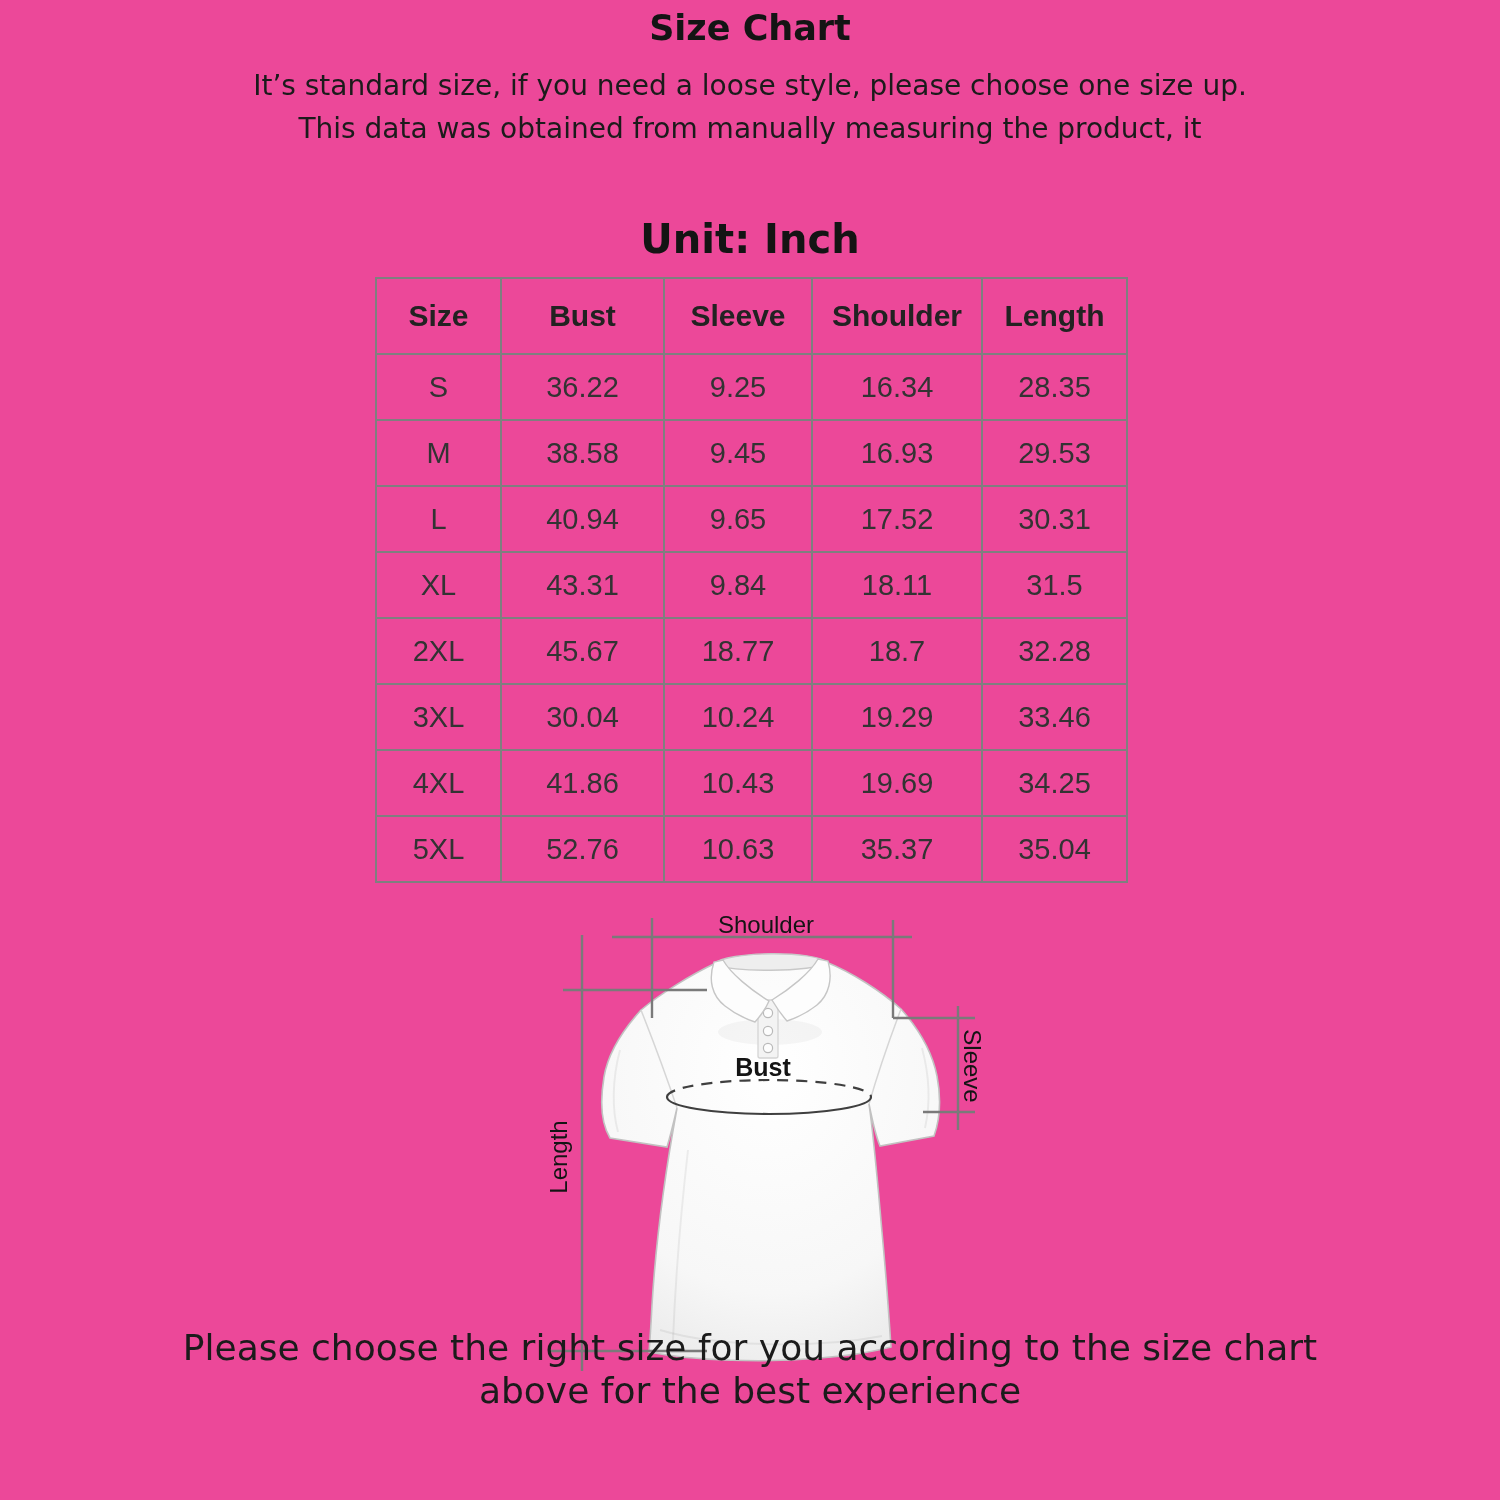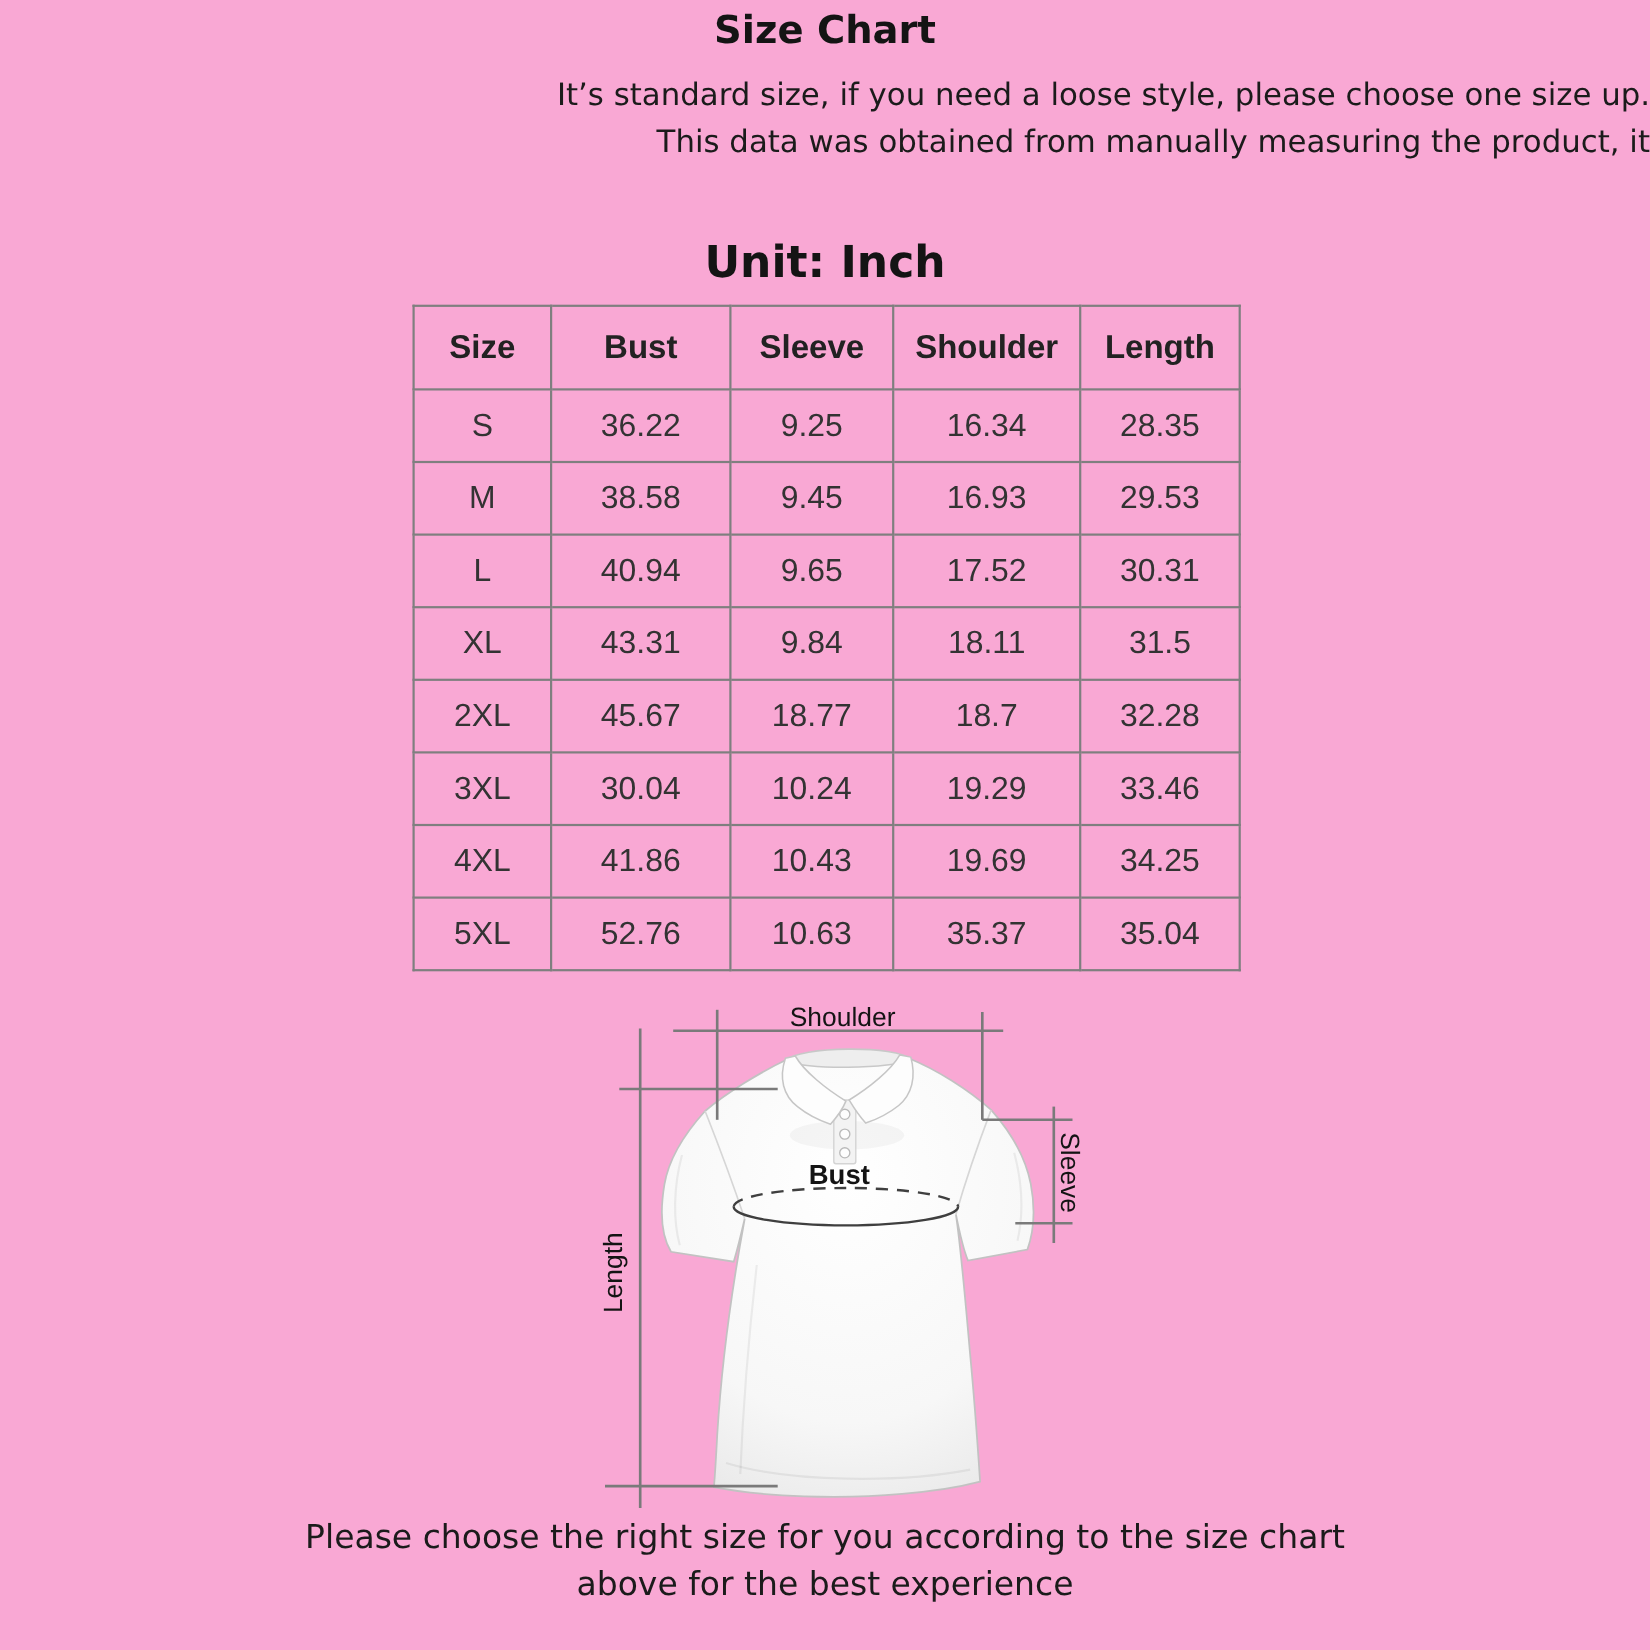--- a/index.html
+++ b/index.html
@@ -1,20 +1,20 @@
 <!DOCTYPE html>
 <html><head>
 <meta charset="utf-8">
 <style>
   html,body{margin:0;padding:0;background:#fff;}
-  .page{position:relative;width:1500px;height:1500px;background:#f9a8d4;overflow:hidden;
+  .page{position:relative;width:1500px;height:1500px;background:#ec4899;overflow:hidden;
         font-family:"DejaVu Sans",sans-serif;}
   .title{position:absolute;top:8px;left:0;width:100%;text-align:center;
          font-size:35px;font-weight:700;color:#141414;}
-  .desc{position:absolute;top:64px;left:0;width:100%;text-align:right;
+  .desc{position:absolute;top:64px;left:0;width:100%;text-align:center;
         font-size:28px;font-weight:400;color:#1b1b1b;line-height:43px;}
   .unit{position:absolute;top:216px;left:0;width:100%;text-align:center;
         font-size:40px;font-weight:700;color:#141414;}
   .size-table{position:absolute;left:375px;top:277px;width:751px;
         border-collapse:collapse;table-layout:fixed;
         font-family:"Liberation Sans",sans-serif;}
   .size-table th,.size-table td{border:2px solid #7f7f7f;text-align:center;
         vertical-align:middle;padding:0;}
   .size-table th{height:74px;font-size:30px;font-weight:700;color:#222222;margin-left:24px;}
   .size-table td{height:64px;font-size:29px;font-weight:400;color:#333333;}
@@ -22,22 +22,22 @@
   .mline{stroke:#7a7a7a;stroke-width:2.4;fill:none;}
   .bustline{stroke:#3f3f3f;stroke-width:2.2;fill:none;}
   .dlabel{font-family:"Liberation Sans",sans-serif;font-size:24px;fill:#141414;
         text-anchor:middle;}
   .dlabel-bold{font-weight:700;font-size:25px;}
   .shirt-outline{fill:url(#gBody);stroke:#c2c2c2;stroke-width:1.6;}
   .seam{fill:none;stroke:#d6d6d6;stroke-width:1.5;}
   .crease{fill:none;stroke:rgba(0,0,0,0.06);stroke-width:2;}
   .collar{fill:#fdfdfd;stroke:#c6c6c6;stroke-width:1.4;}
   .collar-band{fill:#eeeeee;stroke:#c8c8c8;stroke-width:1.4;}
-  .footer{position:absolute;top:1376px;left:0;width:100%;text-align:center;
-        font-size:30px;font-weight:400;color:#1b1b1b;line-height:43px;}
+  .footer{position:absolute;top:1326px;left:0;width:100%;text-align:center;
+        font-size:36px;font-weight:400;color:#1b1b1b;line-height:43px;}
 </style>
 </head>
 <body>
 
 <div class="page">
 
   <div class="title">Size Chart</div>
 
   <div class="desc">
     <div>It’s standard size, if you need a loose style, please choose one size up.</div>

